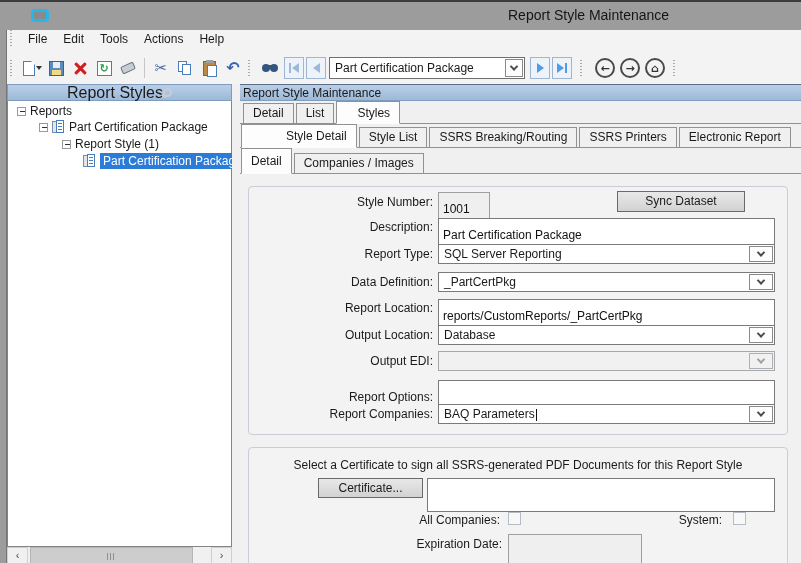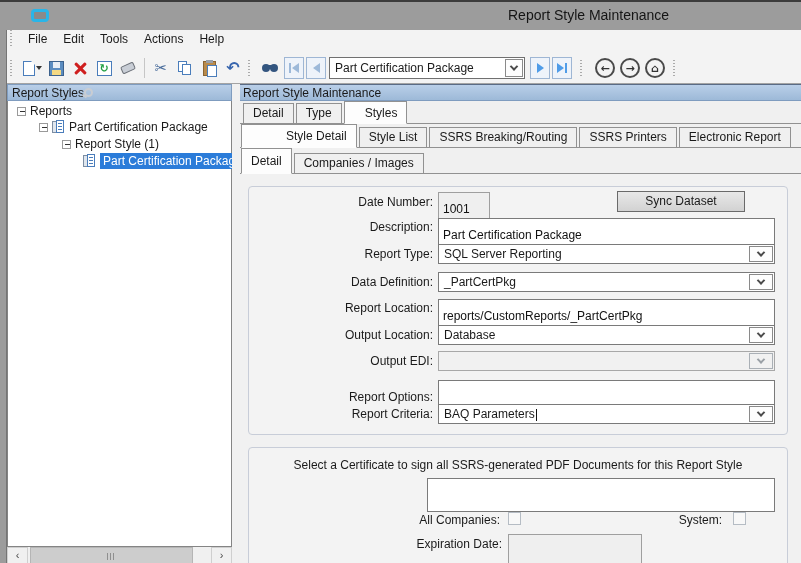--- a/index.html
+++ b/index.html
@@ -1,18 +1,18 @@
 <!DOCTYPE html>
 <html><head>
 <meta charset="utf-8">
 <style>
   * { margin:0; padding:0; box-sizing:border-box; }
   html,body { width:801px; height:563px; }
   body { font-family:"Liberation Sans","DejaVu Sans",sans-serif; font-size:12px; color:#1a1a1a; }
-  #win { position:relative; width:801px; height:563px; background:#a3a3a3; overflow:hidden; border-top:2px solid #3c3c3c; }
+  #win { position:relative; width:801px; height:563px; background:#fef9c3; overflow:hidden; border-top:2px solid #3c3c3c; }
 
   
   .titlebar { position:absolute; left:0; top:0; width:801px; height:28px; background:#9c9c9c; }
   .app-icon { position:absolute; left:31px; top:7px; width:18px; height:13px; border:3px solid #29b5e8; border-radius:4px; background:#8a8a8a; }
   .title { position:absolute; left:508px; top:5px; font-size:14px; color:#151515; }
 
   .win-left-border { position:absolute; left:0; top:28px; width:7px; height:535px; background:#9c9c9c; border-right:1px solid #757575; }
 
   
   .menubar { position:absolute; left:7px; top:28px; width:794px; height:23px; background:#f3f3f3; display:flex; }
@@ -57,21 +57,21 @@
   .nav-bar.en { background:#4f9ce8; margin:0 0 0 1px; }
 
   .tcombo { width:196px; height:22px; background:#fff; border:1px solid #707070; display:flex; align-items:center; margin:0 3px; }
   .tcombo-text { flex:1; padding-left:5px; white-space:nowrap; overflow:hidden; }
   .combo-btn { width:18px; height:18px; margin-right:1px; border:1px solid #8a8a8a; background:#fdfdfd; display:flex; align-items:center; justify-content:center; }
   .chev { width:6px; height:6px; border-right:2px solid #4a4a4a; border-bottom:2px solid #4a4a4a; transform:rotate(45deg) translate(-1px,-1px); }
 
   .circbtn { width:20px; height:20px; border:2px solid #4a4a4a; border-radius:50%; display:flex; align-items:center; justify-content:center; margin-left:5px; background:#f3f3f3; font-size:11px; color:#333; font-weight:bold; }
 
   
-  .lp-header { position:absolute; left:7px; top:82px; width:225px; height:17px; background:linear-gradient(#b9cfe8,#9db9d8); border:1px solid #7f9cbf; padding:1px 4px; font-size:12px; display:flex; justify-content:flex-start; align-items:center; }
+  .lp-header { position:absolute; left:7px; top:82px; width:225px; height:17px; background:linear-gradient(#b9cfe8,#9db9d8); border:1px solid #7f9cbf; padding:1px 4px; font-size:16px; display:flex; justify-content:center; align-items:center; }
   .pin-icon { width:9px; height:9px; border:2px solid #c9cdd3; border-radius:50%; position:relative; }
   .pin-icon:after { content:""; position:absolute; left:-4px; top:5px; width:5px; height:2px; background:#c9cdd3; transform:rotate(35deg); }
   .lp-tree { position:absolute; left:7px; top:99px; width:225px; height:446px; background:#fff; border:1px solid #848484; border-top:none; overflow:hidden; }
   .trow { position:absolute; height:16px; display:flex; align-items:center; white-space:nowrap; }
   .expander { width:9px; height:9px; border:1px solid #9a9a9a; background:#fff; position:relative; margin-right:4px; flex:none; }
   .expander:after { content:""; position:absolute; left:2px; top:3px; width:5px; height:1px; background:#333; }
   .tree-doc { position:relative; width:13px; height:14px; margin-right:4px; flex:none; }
   .tree-doc .p1 { position:absolute; left:0; top:1px; width:8px; height:12px; background:#dfe6ee; border:1px solid #7d8ea3; }
   .tree-doc .p2 { position:absolute; left:4px; top:0; width:8px; height:13px; background:#fff; border:1px solid #4a7dbb; }
   .tree-doc .p2:after { content:""; position:absolute; left:1px; top:2px; width:4px; height:1px; background:#4a7dbb; box-shadow:0 3px 0 #4a7dbb, 0 6px 0 #4a7dbb; }
@@ -240,40 +240,40 @@
       </span>
     <span class="sbtn strack-end">›</span>
   </div>
 
   <div class="splitter"></div>
 
   <div class="mp-caption">Report Style Maintenance</div>
 
   <div class="tabrow tr1">
     <span class="tab">Detail</span>
-    <span class="tab">Type</span>
+    <span class="tab">List</span>
     <span class="tab active">Styles</span>
   </div>
   <div class="tabrow tr2">
     <span class="tab active">Style Detail</span>
     <span class="tab">Style List</span>
     <span class="tab">SSRS Breaking/Routing</span>
     <span class="tab">SSRS Printers</span>
     <span class="tab">Electronic Report</span>
   </div>
   <div class="tabrow tr3">
     <span class="tab active">Detail</span>
     <span class="tab">Companies / Images</span>
   </div>
 
   <div class="content"></div>
 
   <div class="gbox gb1"></div>
 
-  <div class="flabel" style="top:193px">Date Number:</div>
+  <div class="flabel" style="top:193px">Style Number:</div>
   <input class="finput ro-box" style="top: 190px; width: 52px; height: 19px;" readonly="" value="1001">
   <div class="btn" style="left:617px; top:189px; width:128px; height:21px">Sync Dataset</div>
 
   <div class="flabel" style="top:218px">Description:</div>
   <input class="finput" style="top: 216px;" value="Part Certification Package">
 
   <div class="flabel" style="top:245px">Report Type:</div>
   <div class="fcombo" style="top:242px">
     <span class="txt">SQL Server Reporting</span>
     <span class="combo-btn">
@@ -304,30 +304,31 @@
   <div class="fcombo disabled" style="top:349px">
     <span class="txt"></span>
     <span class="combo-btn">
         <span class="chev"></span>
       </span>
   </div>
 
   <div class="flabel" style="top:388px">Report Options:</div>
   <input class="finput" style="top: 378px;" value="">
 
-  <div class="flabel" style="top:405px">Report Criteria:</div>
+  <div class="flabel" style="top:405px">Report Companies:</div>
   <div class="fcombo" style="top:402px">
     <span class="txt"><span>BAQ Parameters</span><span class="caret"></span></span>
     <span class="combo-btn">
         <span class="chev"></span>
       </span>
   </div>
 
   <div class="gbox gb2"></div>
   <div style="position:absolute; left:248px; top:456px; width:540px; text-align:center;">Select a Certificate to sign all SSRS-generated PDF Documents for this Report Style</div>
+  <div class="btn" style="left:318px; top:476px; width:105px; height:20px">Certificate...</div>
   <input class="finput" style="left: 427px; top: 476px; width: 348px; height: 20px;" value="">
 
   <div class="flabel" style="left:380px; top:511px; width:120px">All Companies:</div>
   <span class="cb" style="left:508px; top:510px"></span>
   <div class="flabel" style="left:642px; top:511px; width:80px">System:</div>
   <span class="cb" style="left:733px; top:510px"></span>
 
   <div class="flabel" style="left:380px; top:535px; width:122px">Expiration Date:</div>
   <input class="finput ro-box" style="left: 508px; top: 532px; width: 134px; height: 19px;" readonly="" value="">
 

